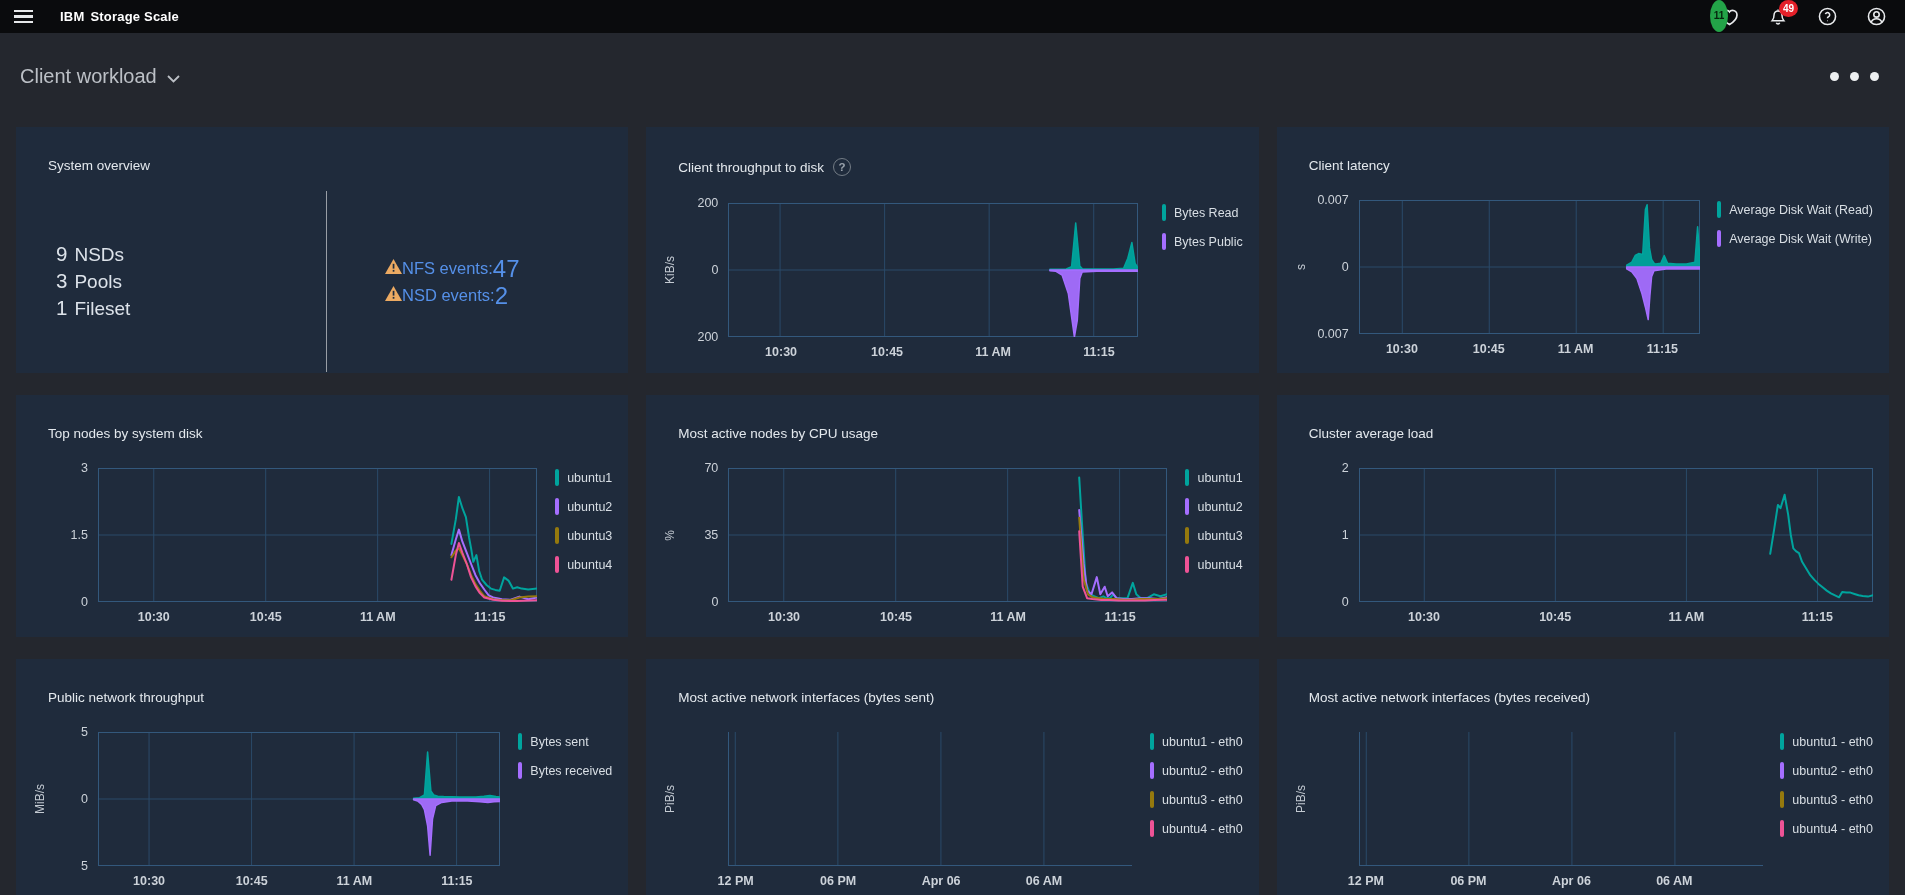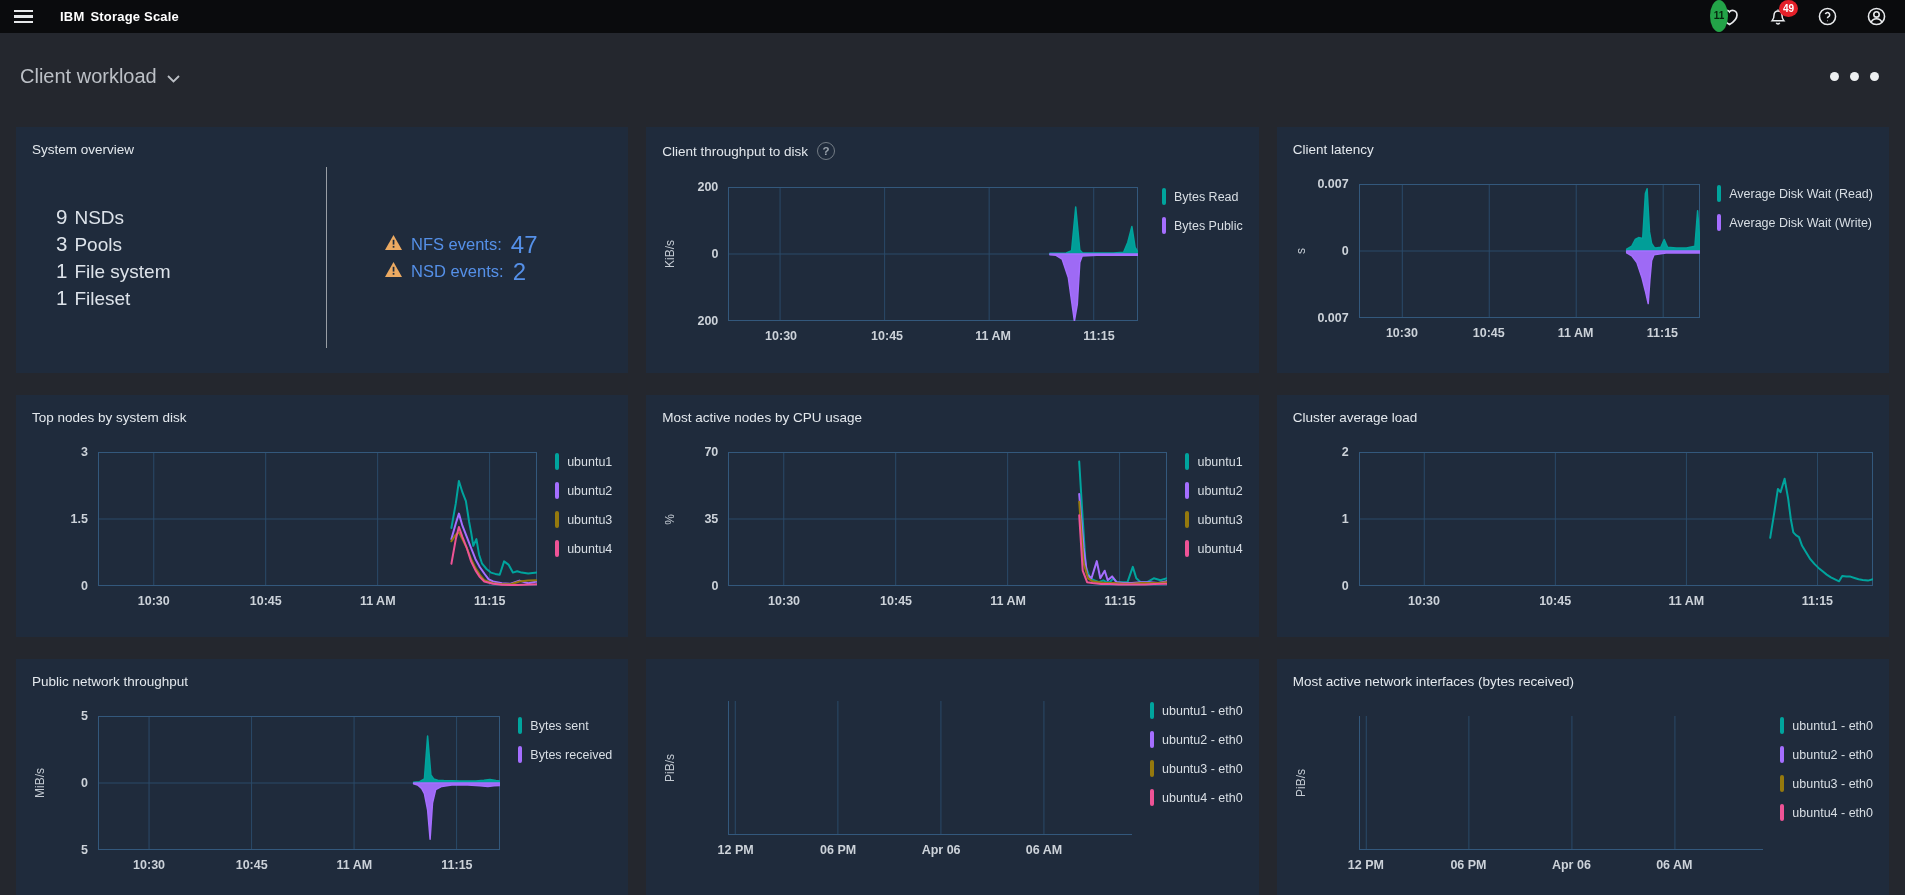--- a/index.html
+++ b/index.html
@@ -28,38 +28,38 @@
   
   .titlebar{height:55px;display:flex;align-items:center;padding:16px 20px}
   .page-title{display:flex;align-items:center;gap:10px;cursor:pointer}
   .page-title span{font-size:20px;color:#bcc0c6}
   .dots{margin-left:auto;display:flex;gap:11px;padding-right:6px;cursor:pointer}
   .dots b{width:9px;height:9px;border-radius:50%;background:#eef0f2}
   
   .grid{display:grid;grid-template-columns:repeat(3,1fr);grid-template-rows:246px 242px 242px;
     gap:22px 18px;padding:7px 16px 0}
   .panel{background:#1f2b3c;padding:15px 16px 0;box-sizing:border-box;overflow:hidden}
-  .panel h3{margin:0;font-size:13.5px;font-weight:400;color:#e3e8ed;display:flex;align-items:center;gap:9px}
+  .panel h3{margin:16px;font-size:13.5px;font-weight:400;color:#e3e8ed;display:flex;align-items:center;gap:9px}
   .help-circle{width:18px;height:18px;border:1.5px solid #737c85;border-radius:50%;color:#9aa3ac;
     font-size:11.5px;font-weight:700;display:inline-flex;align-items:center;justify-content:center;cursor:pointer;box-sizing:border-box}
   
   .ov-body{display:flex;align-items:center;height:185px;margin-top:8px}
   .ov-stats{width:270px;padding-left:24px;color:#dde3ea}
   .ov-stat{font-size:19px;line-height:26px;white-space:nowrap}
   .ov-num{font-size:20.5px;margin-right:7px}
   .ov-divider{width:1px;align-self:stretch;background:#989ea5;margin:2px 0}
   .ov-events{margin-left:58px}
-  .ov-event{display:flex;align-items:center;gap:9px;color:#5590e8;font-size:16.5px;line-height:27px;cursor:pointer;white-space:nowrap}
+  .ov-event{display:flex;align-items:center;color:#5590e8;font-size:16.5px;line-height:27px;cursor:pointer;white-space:nowrap}
   .ov-evnum{font-size:24px}
   
   .chart{margin-top:27px;display:flex;align-items:flex-start}
   .c-yunit{height:134px;display:flex;align-items:center;justify-content:center;width:16px;color:#c3cad2;font-size:12px}
   .c-yunit span{writing-mode:vertical-rl;transform:rotate(180deg)}
   .c-yticks{position:relative;height:134px;min-width:40px;margin-right:10px}
-  .c-yticks span{position:absolute;right:0;transform:translateY(-50%);font-size:12.5px;font-weight:700;color:#ccd2d9;white-space:nowrap}
+  .c-yticks span{position:absolute;right:0;transform:translateY(-50%);font-size:12.5px;font-weight:400;color:#ccd2d9;white-space:nowrap}
   .c-plotcol{flex:1;min-width:0}
   .c-plot{height:134px;position:relative}
   .c-plot svg{position:absolute;left:0;top:0}
   .c-xticks{position:relative;height:20px;margin-top:8px}
   .c-xticks span{position:absolute;transform:translateX(-50%);font-size:12.5px;font-weight:600;color:#ccd2d9;white-space:nowrap}
   .c-legend{margin-left:18px;padding-top:1px}
   .legend-item{display:flex;align-items:center;margin-bottom:12px;cursor:pointer}
   .legend-chip{width:4px;height:17px;border-radius:2px;margin-right:8px;flex:none}
   .legend-label{font-size:12.5px;color:#d9dfe5;white-space:nowrap}
 </style>
@@ -132,21 +132,20 @@
 </div>
 
 <main class="grid">
 
   <section class="panel">
     <h3>System overview</h3>
     <div class="ov-body">
       <div class="ov-stats">
         <div class="ov-stat"><span class="ov-num">9</span><span>NSDs</span></div>
         <div class="ov-stat"><span class="ov-num">3</span><span>Pools</span></div>
-        <div class="ov-stat"><span class="ov-num">1</span><span>File system</span></div>
         <div class="ov-stat"><span class="ov-num">1</span><span>Fileset</span></div>
       </div>
       <div class="ov-divider"></div>
       <div class="ov-events">
         <a class="ov-event">
           <span>
             <svg width="17" height="15" viewBox="0 0 17 15">
                 <path d="M8.5 0L17 15H0Z" fill="#ecaa62"></path>
                 <rect x="7.7" y="4.8" width="1.7" height="4.8" fill="#1f2b3c"></rect>
                 <rect x="7.7" y="10.9" width="1.7" height="1.8" fill="#1f2b3c"></rect>
@@ -450,20 +449,23 @@
           </div>
           <div class="legend-item">
             <span class="legend-chip" style="background: rgb(165, 110, 255);"></span>
             <span class="legend-label">Bytes received</span>
           </div>
         </div>
       </div>
   </section>
 
   <section class="panel">
+    <h3>
+        <span>Most active network interfaces (bytes sent)</span>
+      </h3>
     <div class="chart">
         <div class="c-yunit">
           <span>PiB/s</span>
         </div>
         <div class="c-yticks"></div>
         <div class="c-plotcol">
           <div class="c-plot">
             <svg width="404" height="134">
               <line x1="7.271999999999999" y1="0" x2="7.271999999999999" y2="134" stroke="#2a4a69"></line>
               <line x1="109.888" y1="0" x2="109.888" y2="134" stroke="#2a4a69"></line>

